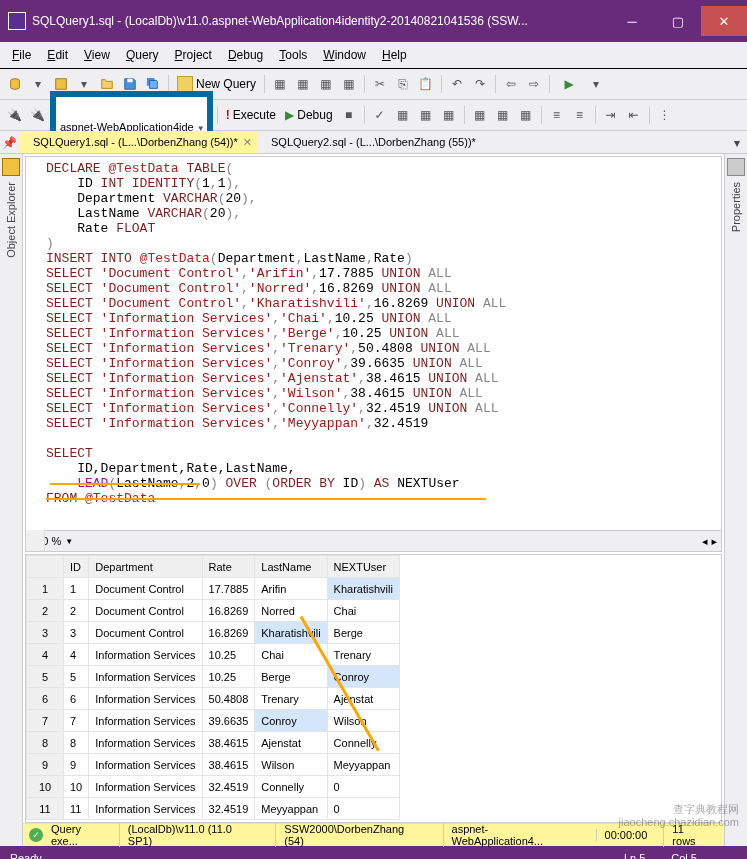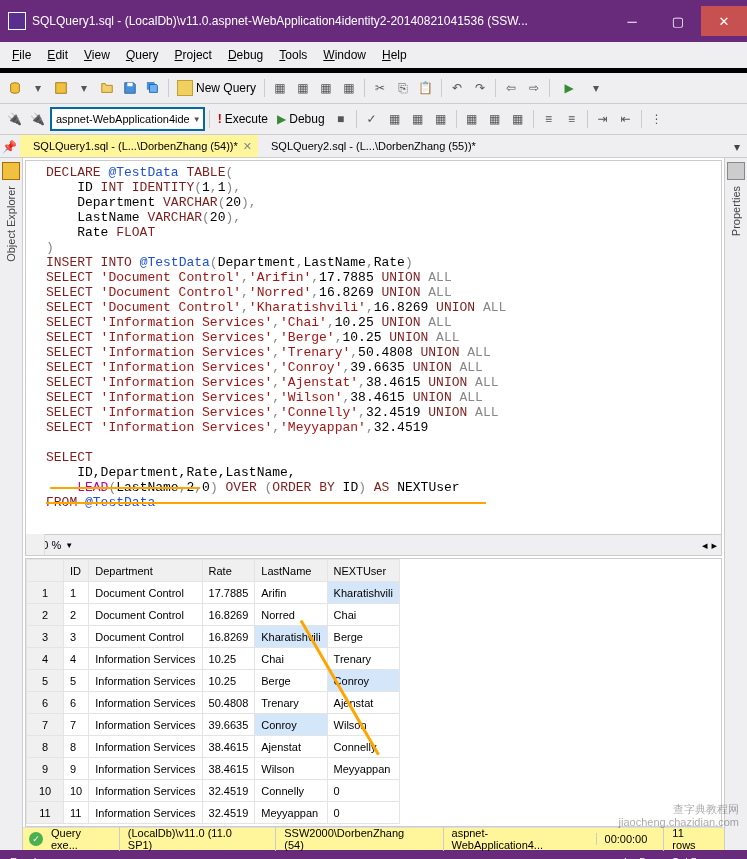--- a/index.html
+++ b/index.html
@@ -2,50 +2,50 @@
 <html><head>
 <meta charset="utf-8">
 <style>
   html,body{margin:0;padding:0;font-family:"Segoe UI",Tahoma,Arial,sans-serif;font-size:12px;color:#000;background:#efeff2;width:747px;height:859px;overflow:hidden}
   .titlebar{height:42px;background:#682a7b;color:#fff;display:flex;align-items:center;padding:0 0 0 8px}
   .titlebar .vsicon{width:16px;height:16px;background:#5c2d91;border:1px solid #fff;margin-right:6px}
   .titlebar .ttl{flex:1;white-space:nowrap;overflow:hidden;text-overflow:ellipsis}
   .titlebar .win-btns{display:flex}
   .titlebar .win-btn{width:46px;height:30px;display:flex;align-items:center;justify-content:center;color:#fff;font-size:13px}
   .titlebar .win-btn.close{background:#c75050}
-  .menubar{height:22px;background:#efeff2;display:flex;align-items:center;padding:2px 4px;border-bottom:5px solid #000000}
+  .menubar{height:22px;background:#efeff2;display:flex;align-items:center;padding:2px 4px;border-bottom:1px solid #000000}
   .menubar span{padding:2px 8px}
   .menubar span u{text-decoration:underline}
   .toolbar{height:26px;background:#efeff2;display:flex;align-items:center;padding:2px 4px;border-bottom:1px solid #ccc;gap:1px}
   .tool{width:20px;height:20px;display:flex;align-items:center;justify-content:center;color:#555;border:1px solid transparent}
   .tool svg{width:14px;height:14px}
   .nq{display:flex;align-items:center;padding:0 4px;height:20px}
   .nq span.ico{width:14px;height:14px;background:#f0d060;border:1px solid #c0a030;margin-right:3px}
   .sep{width:1px;height:18px;background:#ccc;margin:0 3px}
-  .dd{display:flex;align-items:center;height:20px;border:2px solid #0369a1;background:#fff;padding:0 2px 0 4px;font-size:11px}
+  .dd{display:flex;align-items:flex-end;height:20px;border:6px solid #0369a1;background:#fff;padding:16px 2px 0 4px;font-size:11px}
   .dd .car{margin-left:3px;color:#555;font-size:8px}
   .exec{display:flex;align-items:center;padding:0 4px;height:20px;gap:3px}
   .exec .bang{color:#c00;font-weight:bold}
   .exec .play{color:#388a34}
   .tabs{height:22px;display:flex;background:#efeff2;border-bottom:1px solid #ccc;align-items:flex-end}
   .tabs .pin{width:20px;height:20px;display:flex;align-items:center;justify-content:center;color:#444}
   .tab{height:22px;padding:0 6px 0 13px;display:flex;align-items:center;gap:5px;font-size:11px;background:#efeff2}
   .tab.active{background:#fff59b}
   .tab .x{color:#888;font-size:11px}
   .body{display:flex;height:692px}
   .sidetab{width:22px;background:#efeff2;display:flex;flex-direction:column;align-items:center;padding-top:4px;border-right:1px solid #ccc}
   .sidetab .vt{writing-mode:vertical-rl;transform:rotate(180deg);font-size:11px;color:#444;padding:6px 0}
   .sidetab.right{border-right:none;border-left:1px solid #ccc}
   .main{flex:1;display:flex;flex-direction:column;background:#fff;min-width:0}
   .editor-wrap{flex:0 0 394px;display:flex;flex-direction:column;border:1px solid #ccc;margin:2px;position:relative}
   .editor{flex:1;overflow:auto;background:#fff;font-family:Consolas,"Courier New",monospace;font-size:13px;line-height:15px;padding:4px 0 4px 20px;position:relative;white-space:pre}
   .editor .ln{height:15px}
   .gutter{position:absolute;left:0;top:0;bottom:0;width:18px;background:#f0f0f0;border-right:1px solid #ddd}
   .fold{position:absolute;left:4px;width:9px;height:9px;border:1px solid #888;background:#fff;font-size:9px;line-height:8px;text-align:center;color:#555}
-  .kw{color:#7f1d1d}.sys{color:#1d4ed8}.str{color:#a31515}.gr{color:#888}.fn{color:#b000b0}
+  .kw{color:#7f1d1d}.sys{color:#b91c1c}.str{color:#a31515}.gr{color:#888}.fn{color:#b000b0}
   .marker{position:absolute;height:2px;background:orange}
   .zoom{height:20px;background:#efeff2;border-top:1px solid #ccc;display:flex;align-items:center;padding:0 4px;font-size:11px;gap:4px}
   .rtabs{height:24px;background:#efeff2;display:flex;align-items:flex-end;border-top:1px solid #ccc;padding-left:4px}
   .rtab{padding:3px 10px;border:1px solid #ccc;border-bottom:none;background:#fff;font-size:11px;display:flex;align-items:center;gap:4px;margin-right:2px}
   .rtab.inactive{background:#efeff2;border-color:#efeff2}
   .rtab .ico{width:12px;height:12px;background:#6aa;display:inline-block}
   .grid{flex:1;overflow:auto;background:#fff;border:1px solid #ccc;margin:0 2px}
   table{border-collapse:collapse;font-size:11px}
   th,td{border:1px solid #e4e4e4;padding:2px 6px;text-align:left;white-space:nowrap;height:17px}
   th{background:#f0f0f0;font-weight:normal}

